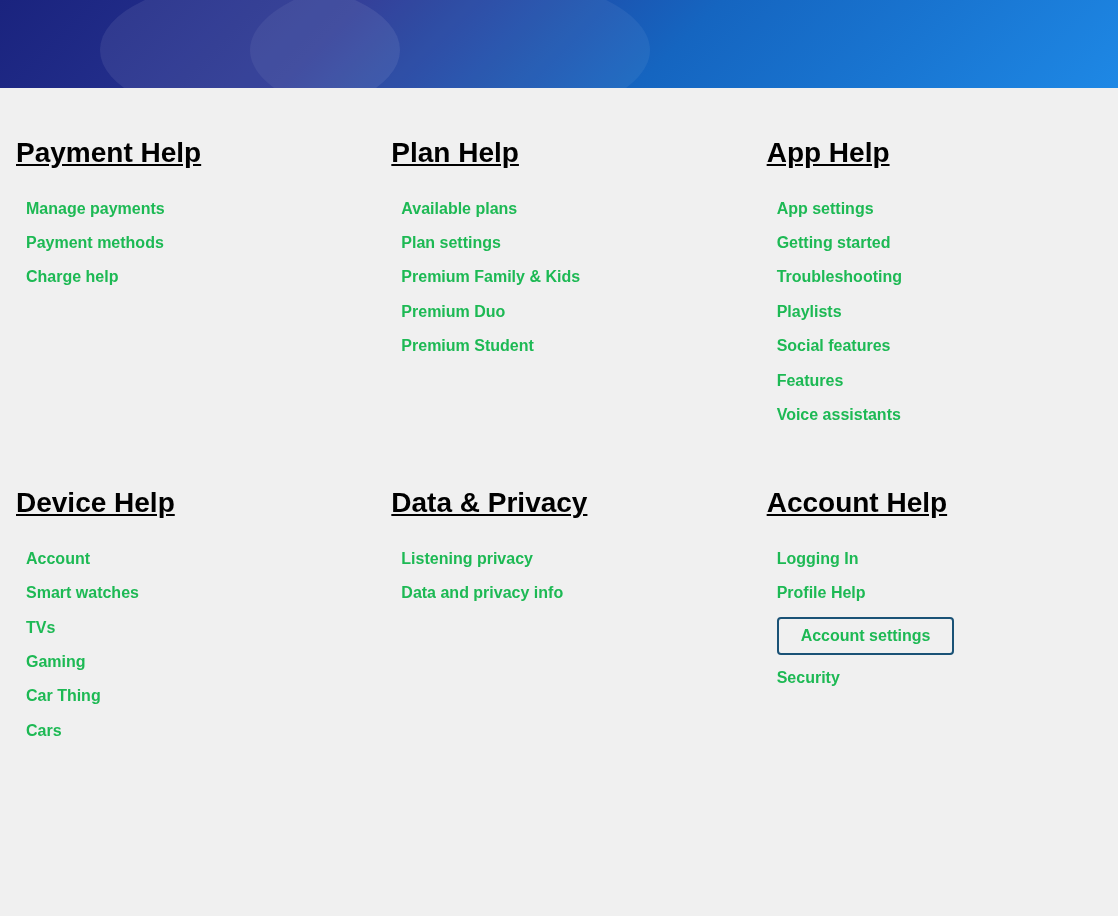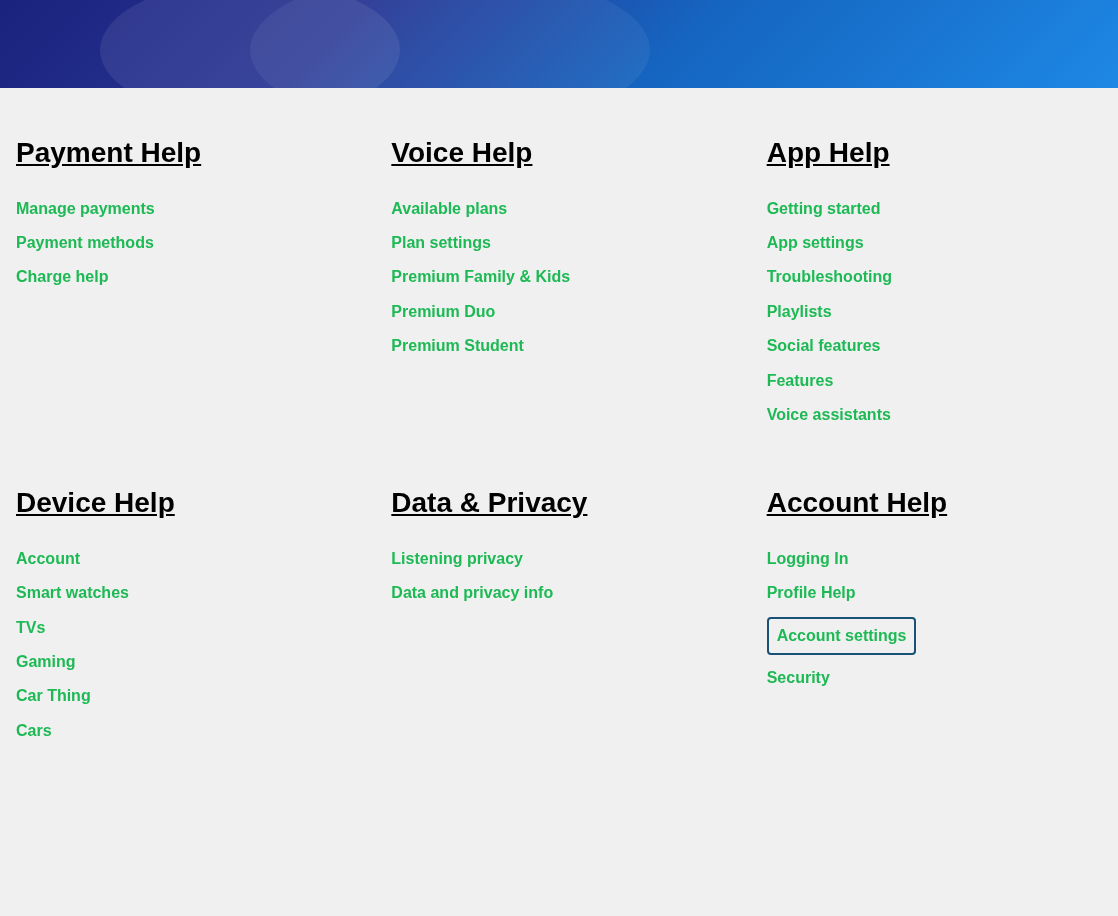--- a/index.html
+++ b/index.html
@@ -72,25 +72,26 @@
       gap: 12px;
     }
 
     .section-links li a {
       font-size: 16px;
       font-weight: 700;
       color: #1db954;
       text-decoration: none;
       line-height: 1.4;
       display: inline-block;
+      margin-left: 10px;
     }
 
     .section-links li a.highlighted {
       border: 2px solid #1a5276;
-      padding: 6px 8px;
+      padding: 6px 22px;
       border-radius: 4px;
       color: #1db954;
     }
 
     .section-block {
       display: flex;
       flex-direction: column;
     }
   </style>
 </head>
@@ -102,34 +103,34 @@
   <div class="sections-grid" id="sections-container">
   <div class="section-block">
         <h2 class="section-title">Payment Help</h2>
         <ul class="section-links">
           <li><a href="#">Manage payments</a></li>
           <li><a href="#">Payment methods</a></li>
           <li><a href="#">Charge help</a></li>
         </ul>
       </div>
       <div class="section-block">
-        <h2 class="section-title">Voice Help</h2>
+        <h2 class="section-title">Plan Help</h2>
         <ul class="section-links">
           <li><a href="#">Available plans</a></li>
           <li><a href="#">Plan settings</a></li>
           <li><a href="#">Premium Family &amp; Kids</a></li>
           <li><a href="#">Premium Duo</a></li>
           <li><a href="#">Premium Student</a></li>
         </ul>
       </div>
       <div class="section-block">
         <h2 class="section-title">App Help</h2>
         <ul class="section-links">
+          <li><a href="#">App settings</a></li>
           <li><a href="#">Getting started</a></li>
-          <li><a href="#">App settings</a></li>
           <li><a href="#">Troubleshooting</a></li>
           <li><a href="#">Playlists</a></li>
           <li><a href="#">Social features</a></li>
           <li><a href="#">Features</a></li>
           <li><a href="#">Voice assistants</a></li>
         </ul>
       </div>
       <div class="section-block">
         <h2 class="section-title">Device Help</h2>
         <ul class="section-links">

